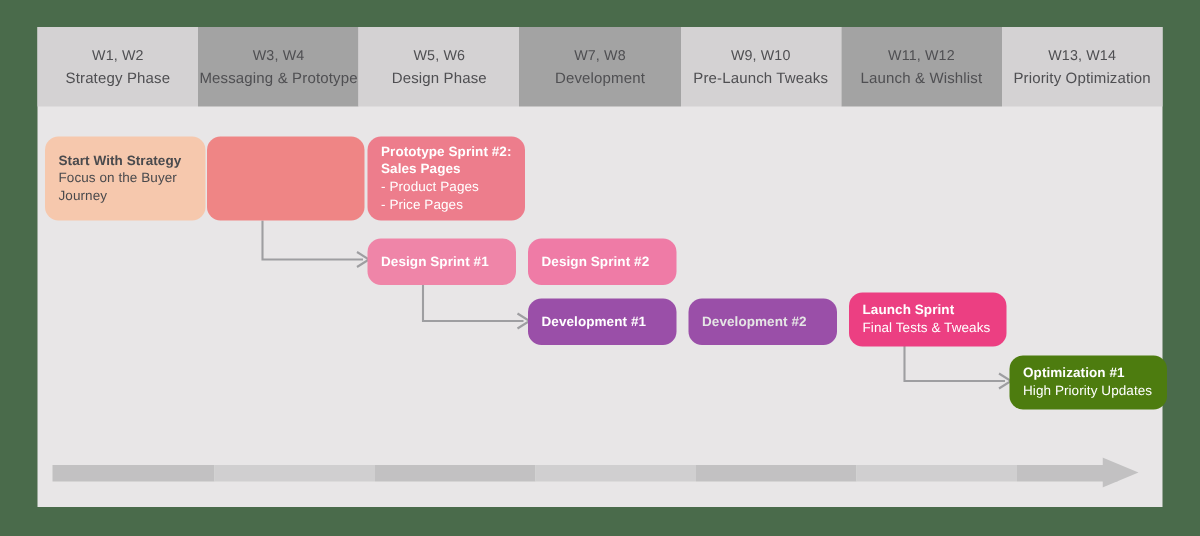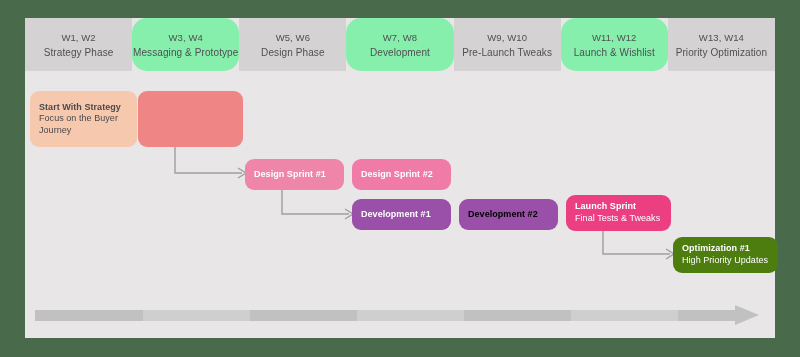--- a/index.html
+++ b/index.html
@@ -37,21 +37,21 @@
   .phase-column-header {
     width: 107.15px;
     height: 53px;
     display: flex;
     flex-direction: column;
     align-items: center;
     justify-content: center;
     gap: 4px;
     background: #d4d2d3;
   }
-  .phase-column-header.shaded { background: #86efac; border-radius: 15px; }
+  .phase-column-header.shaded { background: #a3a3a3; }
 
   .phase-weeks {
     font-size: 9.5px;
     font-weight: normal;
     color: #4f4f52;
     letter-spacing: 0.1px;
     white-space: nowrap;
   }
   .phase-name {
     font-size: 10px;
@@ -100,21 +100,21 @@
   #card-design-sprint-2 {
     left: 327px; top: 141px; width: 99px; height: 31px;
     background: #ef7ba6; color: #ffffff;
   }
   #card-development-1 {
     left: 327px; top: 181px; width: 99px; height: 31px;
     background: #9a4fa8; color: #ffffff;
   }
   #card-development-2 {
     left: 434px; top: 181px; width: 99px; height: 31px;
-    background: #9a4fa8; color: #000000;
+    background: #9a4fa8; color: #e5e5e5;
   }
   #card-launch-sprint {
     left: 541px; top: 177px; width: 105px; height: 36px;
     background: #ec3f82; color: #ffffff;
   }
   #card-optimization-1 {
     left: 648px; top: 219px; width: 105px; height: 36px;
     background: #4d7c0f; color: #ffffff;
   }
 
@@ -198,20 +198,25 @@
   </svg>
 
   <div class="task-card" id="card-start-with-strategy">
     <span class="card-title">Start With Strategy</span>
     <span class="card-sub">Focus on the Buyer Journey</span>
   </div>
 
   <div class="task-card" id="card-prototype-sprint-1">
   </div>
 
+  <div class="task-card" id="card-prototype-sprint-2">
+    <span class="card-title">Prototype Sprint #2: Sales Pages</span>
+    <span class="card-sub" style="white-space:pre-line">- Product Pages
+- Price Pages</span>
+  </div>
 
   <div class="task-card" id="card-design-sprint-1">
     <span class="card-title">Design Sprint #1</span>
   </div>
 
   <div class="task-card" id="card-design-sprint-2">
     <span class="card-title">Design Sprint #2</span>
   </div>
 
   <div class="task-card" id="card-development-1">

